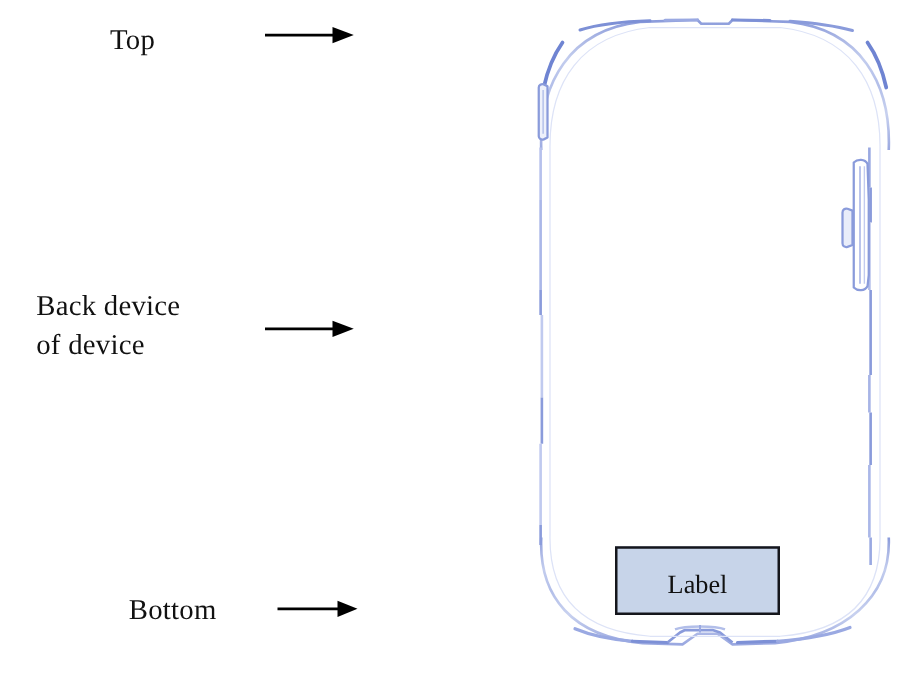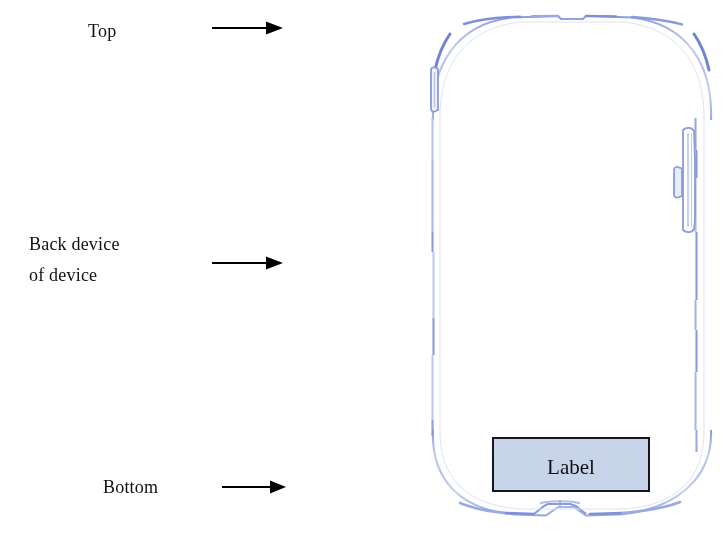--- a/index.html
+++ b/index.html
@@ -17,21 +17,21 @@
     height: 542px;
     background: #ffffff;
     overflow: hidden;
   }
 
   
   .anno-label {
     position: absolute;
     color: #111111;
     font-family: "Liberation Serif", "DejaVu Serif", serif;
-    font-size: 18px;
+    font-size: 23px;
     line-height: 31px;
     white-space: pre-line;
     letter-spacing: 0.2px;
   }
   #label-top      { left: 88px;  top: 16px;  }
   #label-backplate{ left: 29px;  top: 229px; }
   #label-bottom   { left: 103px; top: 472px; text-align: center; }
 
   
   .arrow {
@@ -51,21 +51,21 @@
     width: 328px;
     height: 542px;
   }
   #device-figure svg { display: block; }
 
   
   #device-label-box {
     position: absolute;
     left: 492px;
     top: 437px;
-    width: 158px;
+    width: 132px;
     height: 55px;
     background: #c7d4e9;
     border: 2px solid #15161c;
     box-sizing: border-box;
     display: flex;
     align-items: center;
     justify-content: center;
   }
   #device-label-text {
     font-family: "Liberation Serif", "DejaVu Serif", serif;

